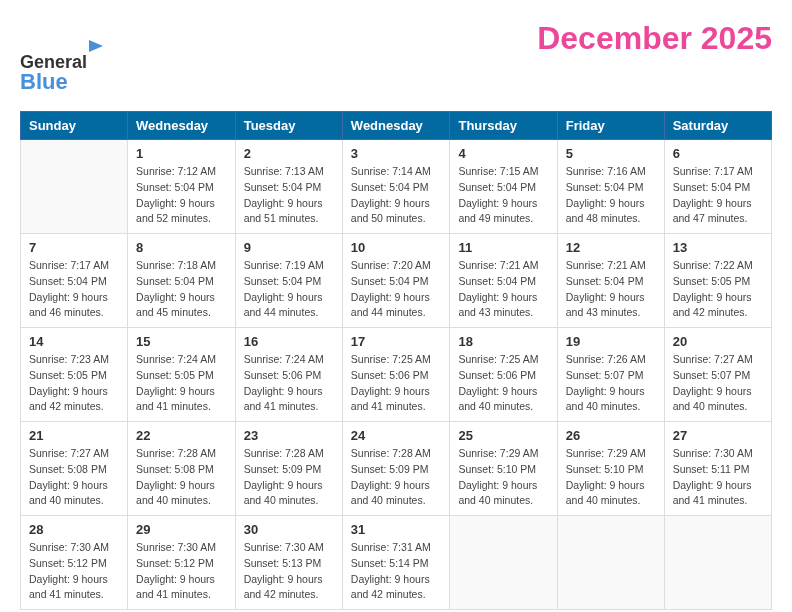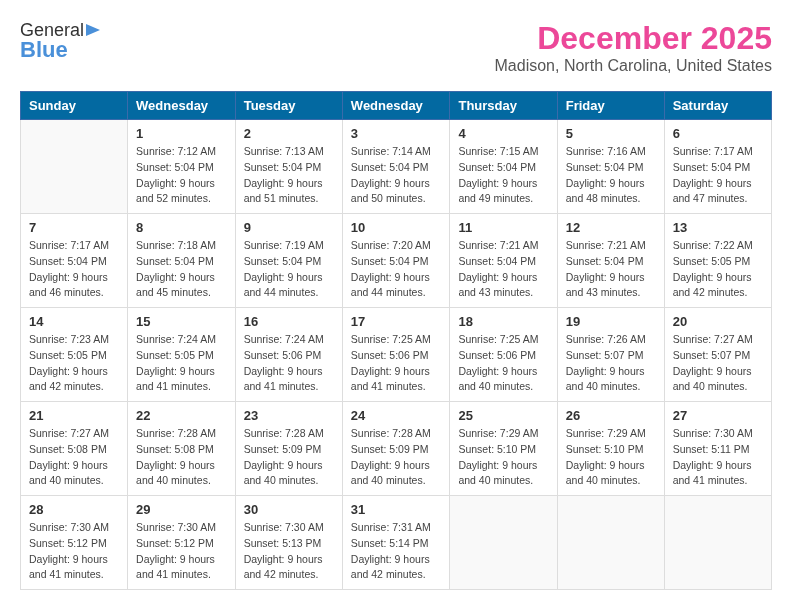--- a/index.html
+++ b/index.html
@@ -76,32 +76,31 @@
       color: #444;
       line-height: 1.5;
     }
   </style>
 </head>
 <body>
 
 <div class="header">
   <div class="logo">
     <div class="logo-row">
-      <span style="font-size:18px;font-weight:normal;color:#333;">General</span>
+      <span style="font-size:18px;font-weight:bold;color:#333;margin-top:32px;">General</span>
       <span style="display:inline-block;margin-left:2px;vertical-align:middle;">
         <svg width="14" height="12" viewBox="0 0 14 12">
           <polygon points="0,0 14,6 0,12" fill="#4a90d9"></polygon>
         </svg>
       </span>
     </div>
     <span style="font-size:22px;font-weight:bold;color:#4a90d9;margin-top:-4px;">Blue</span>
   </div>
   <div class="title-block">
     <div class="month-title">December 2025</div>
-    <div class="location-title">Madison, North Carolina, United States</div>
   </div>
 </div>
 
 <table class="calendar">
   <thead>
     <tr>
       <th>Sunday</th>
       <th>Wednesday</th>
       <th>Tuesday</th>
       <th>Wednesday</th>

